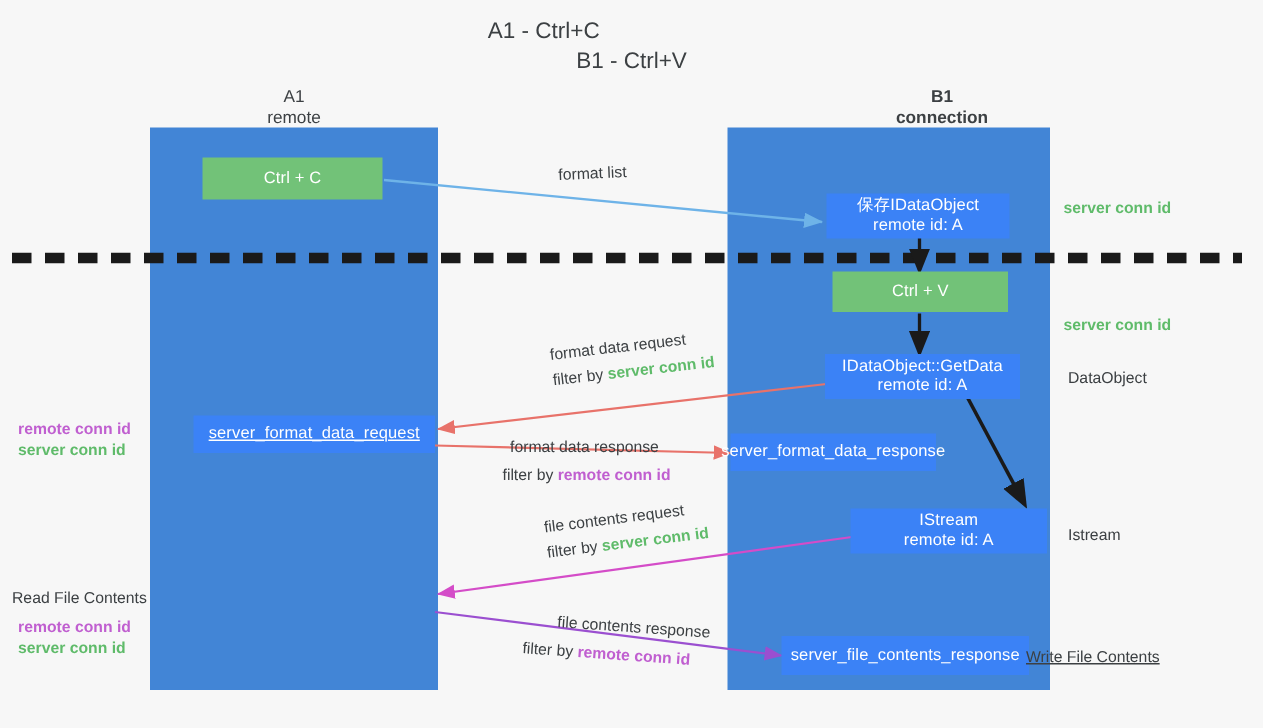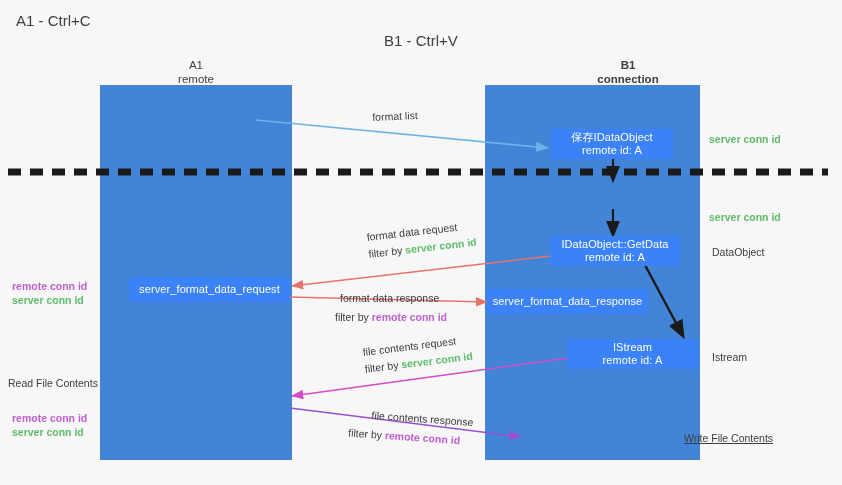--- a/index.html
+++ b/index.html
@@ -61,21 +61,21 @@
     position:absolute;left:0;top:0;
     width:842px;height:485px;
     pointer-events:none;
   }
 </style>
 </head>
 <body>
 
 <div id="stage">
 
-  <div class="edgelbl" style="left:0;top:11px;width:725px;font-size:15px;line-height:20px;color:#3c4043;margin-left:16px;">A1 - Ctrl+C</div>
+  <div class="edgelbl" style="left:0;top:11px;width:725px;text-align:center;font-size:15px;line-height:20px;color:#3c4043;">A1 - Ctrl+C</div>
   <div class="edgelbl" style="left:0;top:31px;width:842px;text-align:center;font-size:15px;line-height:20px;color:#3c4043;">B1 - Ctrl+V</div>
 
   <div class="lane-title" style="left:120px;top:59px;width:152px;">A1
 remote</div>
   <div class="lane-title" style="left:552px;top:59px;width:152px;font-weight:bold;">B1
 connection</div>
 
   <div class="lane" style="left:100px;top:85px;width:192px;height:375px;"></div>
   <div class="lane" style="left:485px;top:85px;width:215px;height:375px;"></div>
 
@@ -110,36 +110,39 @@
 
     <path d="M290,297 L487,302" stroke="#e8726a" stroke-width="1.5" fill="none" marker-end="url(#mRed)"></path>
 
     <path d="M645,265 L683,336" stroke="#1a1a1a" stroke-width="2.4" fill="none" marker-end="url(#mBlk)"></path>
 
     <path d="M568,358 L292,396" stroke="#d44cc8" stroke-width="1.5" fill="none" marker-end="url(#mMag)"></path>
 
     <path d="M290,408 L521,437" stroke="#9b4fd0" stroke-width="1.5" fill="none" marker-end="url(#mPur)"></path>
   </svg>
 
+  <div class="nodebox green" style="left:135px;top:105px;width:120px;height:28px;">Ctrl + C</div>
 
   <div class="nodebox orange" style="left:551px;top:129px;width:122px;height:30px;">保存IDataObject
 remote id: A</div>
 
+  <div class="nodebox green" style="left:555px;top:181px;width:117px;height:27px;">Ctrl + V</div>
 
   <div class="nodebox orange" style="left:550px;top:236px;width:130px;height:30px;">IDataObject::GetData
 remote id: A</div>
 
   <div class="nodebox orange" style="left:567px;top:339px;width:131px;height:30px;">IStream
 remote id: A</div>
 
-  <div class="nodebox orange" style="left:129px;top:277px;width:161px;height:25px;">server_format_data_request</div>
+  <div class="nodebox orange" style="left:129px;top:277px;width:161px;height:25px;text-decoration:underline;">server_format_data_request</div>
 
-  <div class="nodebox orange" style="left:487px;top:289px;width:161px;height:25px;">server_format_data_response</div>
+  <div class="nodebox orange" style="left:487px;top:289px;width:137px;height:25px;">server_format_data_response</div>
 
 
+  <div class="nodebox orange" style="left:521px;top:424px;width:165px;height:26px;">server_file_contents_response</div>
 
   <div class="edgelbl" style="left:372px;top:111px;transform:rotate(-2.5deg);transform-origin:left top;">format list</div>
 
   <div style="position:absolute;left:366px;top:231px;transform:rotate(-6.5deg);transform-origin:left top;">
     <div class="edgelbl" style="position:static;">format data request</div>
     <div class="edgelbl" style="position:static;margin-top:4px;">
       <span>filter by </span><span class="green-t">server conn id</span>
     </div>
   </div>
 
@@ -166,17 +169,17 @@
 
   <div class="sidelbl green-t" style="left:709px;top:132px;">server conn id</div>
   <div class="sidelbl green-t" style="left:709px;top:210px;">server conn id</div>
   <div class="sidelbl" style="left:712px;top:245px;">DataObject</div>
   <div class="sidelbl" style="left:712px;top:350px;">Istream</div>
   <div class="sidelbl" style="left:684px;top:431px;text-decoration:underline;">Write File Contents</div>
 
   <div class="sidelbl purple-t" style="left:12px;top:279px;">remote conn id</div>
   <div class="sidelbl green-t" style="left:12px;top:293px;">server conn id</div>
 
-  <div class="sidelbl" style="left:8px;top:376px;">Read File Contents</div>
+  <div class="sidelbl" style="left:8px;top:392px;">Read File Contents</div>
   <div class="sidelbl purple-t" style="left:12px;top:411px;">remote conn id</div>
   <div class="sidelbl green-t" style="left:12px;top:425px;">server conn id</div>
 
 </div>
 
 </body></html>

